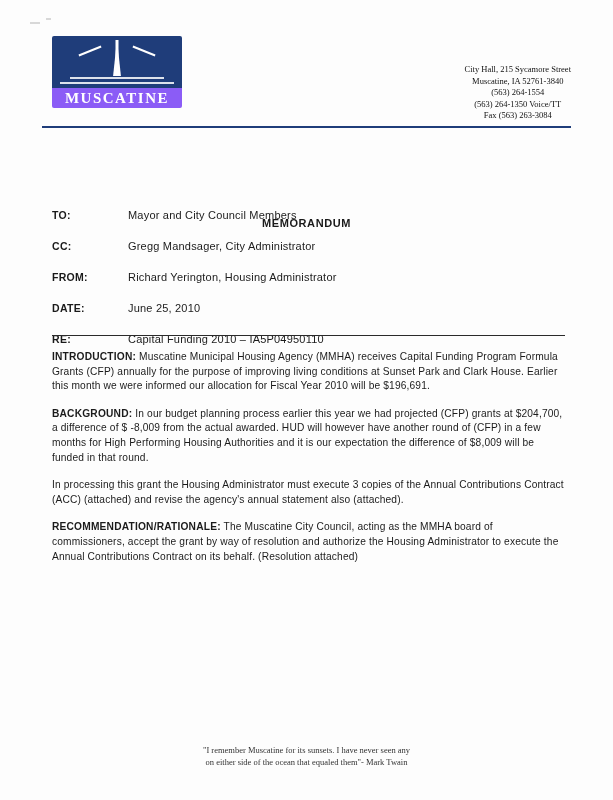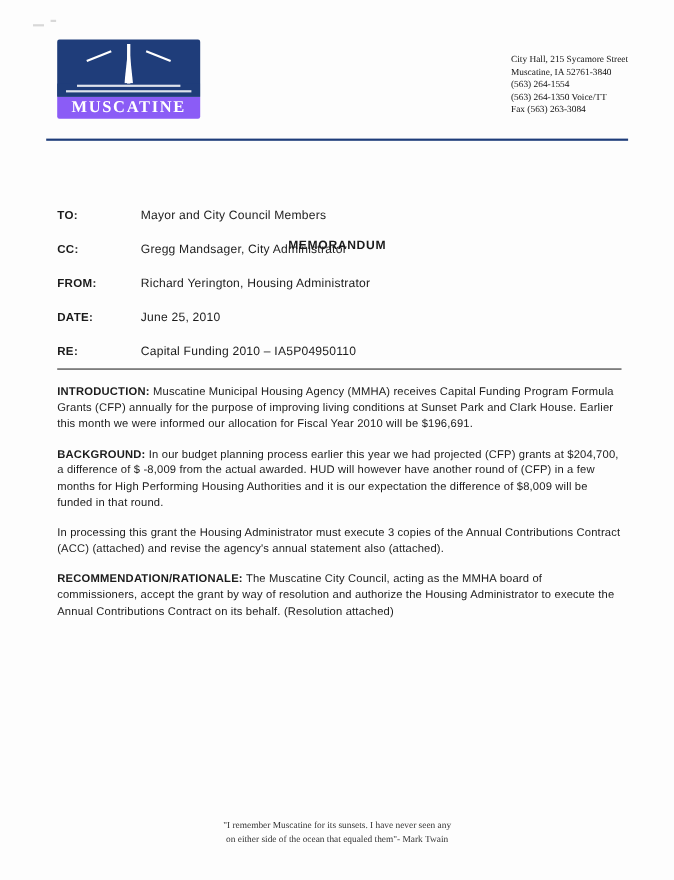--- a/index.html
+++ b/index.html
@@ -120,22 +120,22 @@
     left: 200px;
     top: 106px;
     font-family: "Liberation Serif", serif;
     font-size: 10px;
     letter-spacing: .3px;
     color: #111;
   }
   .address-block {
     position: absolute;
     right: 42px;
-    top: 48px;
-    text-align: left;
+    top: 64px;
+    text-align: center;
     font-family: "Liberation Serif", serif;
     font-size: 8.5px;
     line-height: 11.5px;
     color: #111;
   }
   .rule {
     position: absolute;
     left: 42px;
     right: 42px;
     top: 126px;
@@ -157,21 +157,21 @@
   }
 
   .fields {
     position: absolute;
     left: 52px;
     right: 48px;
     top: 190px;
   }
   .field-row {
     display: flex;
-    align-items: flex-start;
+    align-items: flex-end;
     height: 31px;
   }
   .field-label {
     width: 76px;
     flex: 0 0 76px;
     font-size: 10.5px;
     font-weight: bold;
     letter-spacing: .3px;
   }
   .field-value {

